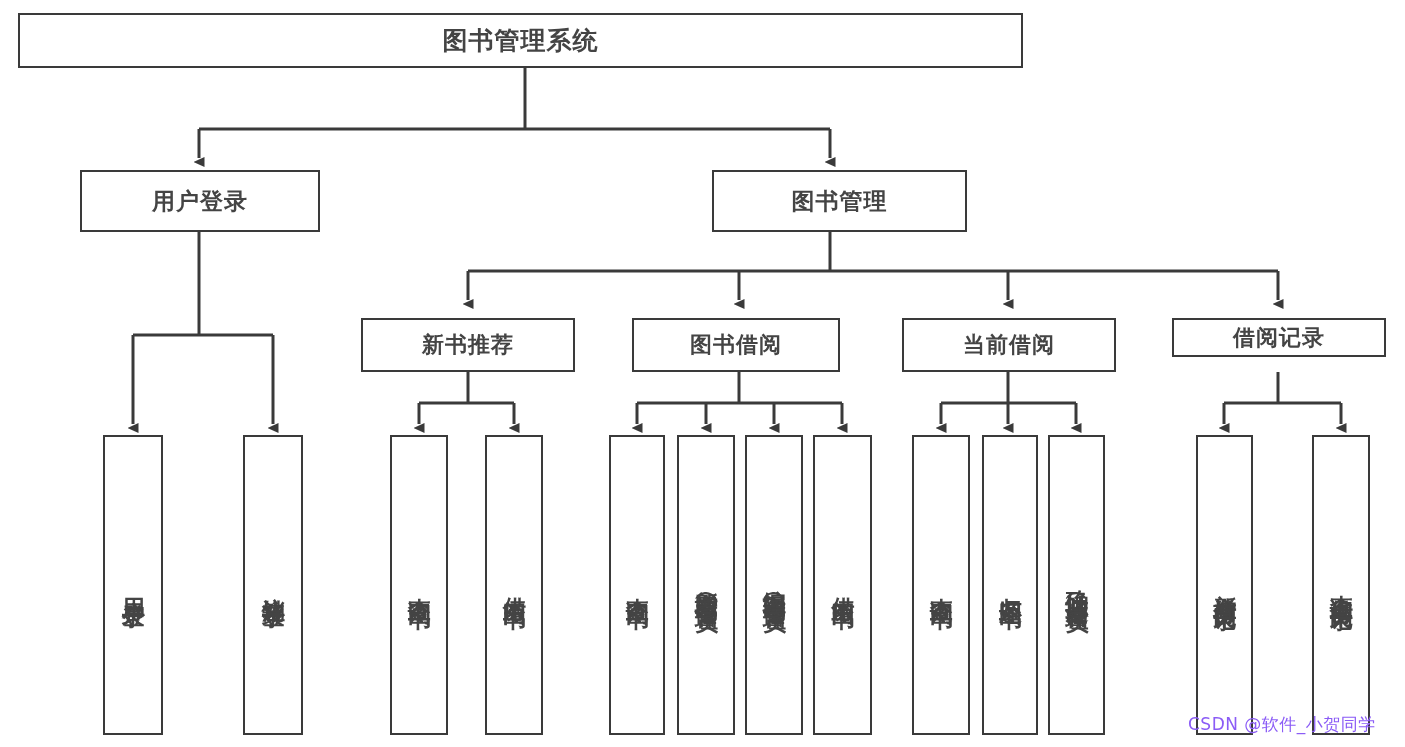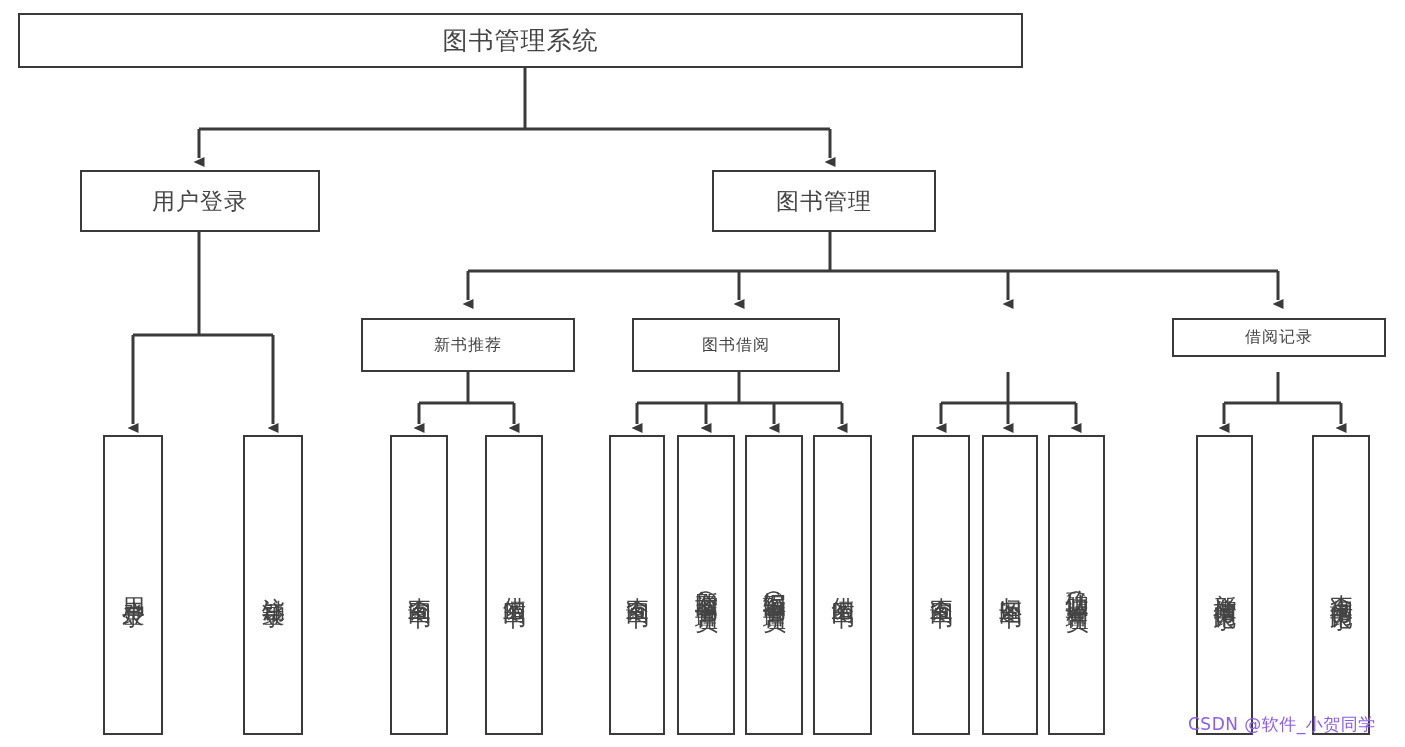--- a/index.html
+++ b/index.html
@@ -27,31 +27,32 @@
   }
   .node {
     position: absolute;
     box-sizing: border-box;
     border: 2px solid #3a3a3a;
     background: #ffffff;
     display: flex;
     align-items: center;
     justify-content: center;
     color: #444444;
+    font-weight: bold;
   }
   .node.root {
     font-size: 25px;
     letter-spacing: 1px;
   }
   .node.lvl2 {
     font-size: 23px;
     letter-spacing: 1px;
   }
   .node.lvl3 {
-    font-size: 16px;
+    font-size: 22px;
     letter-spacing: 1px;
   }
   .node.leaf {
     font-size: 23px;
   }
   .vtext {
     writing-mode: vertical-rl;
     text-orientation: upright;
     -webkit-writing-mode: vertical-rl;
     line-height: 1.12;
@@ -125,30 +126,33 @@
     </g>
   </svg>
 
   <div class="node root" style="left:18px; top:13px; width:1005px; height:55px;">
     <span>图书管理系统</span>
   </div>
 
   <div class="node lvl2" style="left:80px; top:170px; width:240px; height:62px;">
     <span>用户登录</span>
   </div>
-  <div class="node lvl2" style="left:712px; top:170px; width:224px; height:62px;">
+  <div class="node lvl2" style="left:712px; top:170px; width:255px; height:62px;">
     <span>图书管理</span>
   </div>
 
   <div class="node lvl3" style="left:361px; top:318px; width:214px; height:54px;">
     <span>新书推荐</span>
   </div>
   <div class="node lvl3" style="left:632px; top:318px; width:208px; height:54px;">
     <span>图书借阅</span>
   </div>
+  <div class="node lvl3" style="left:902px; top:318px; width:214px; height:54px;">
+    <span>当前借阅</span>
+  </div>
   <div class="node lvl3" style="left:1172px; top:318px; width:214px; height:39px;">
     <span>借阅记录</span>
   </div>
 
   <div class="node leaf" style="left:103px; top:435px; width:60px; height:300px;">
     <span class="vtext">用户登录</span>
   </div>
   <div class="node leaf" style="left:243px; top:435px; width:60px; height:300px;">
     <span class="vtext">注销登录</span>
   </div>

